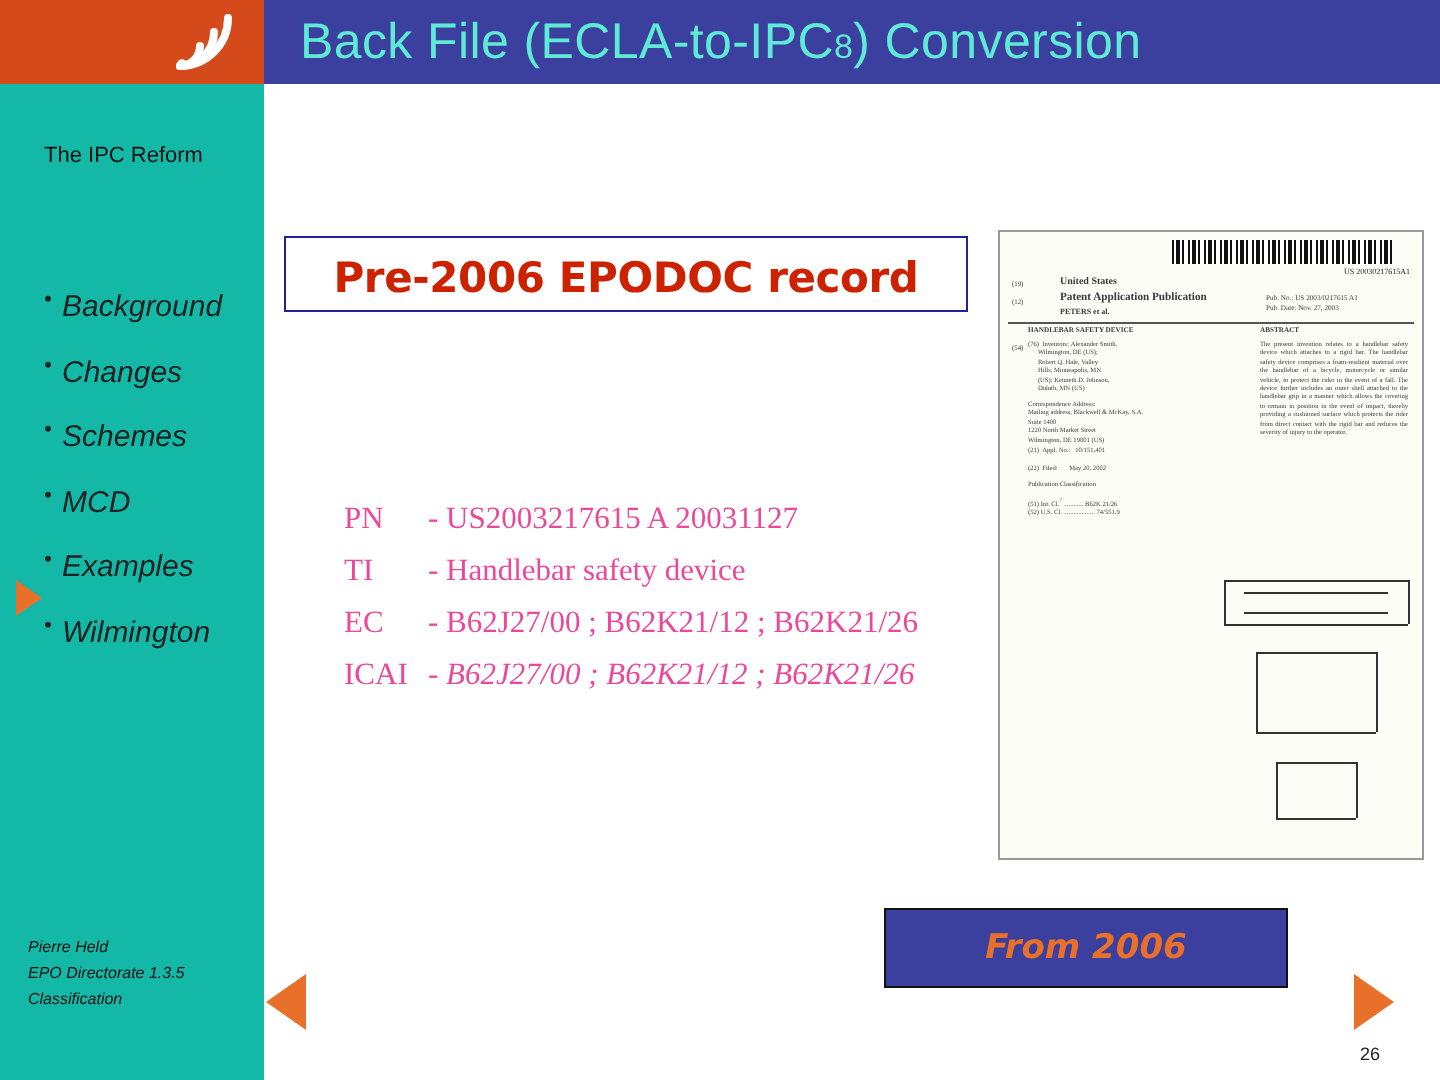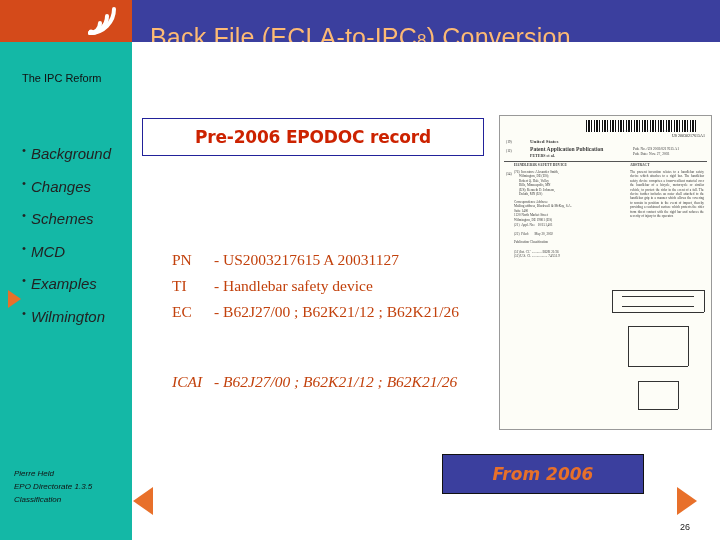--- a/index.html
+++ b/index.html
@@ -2,56 +2,56 @@
 <html><head>
 <meta charset="utf-8">
 <style>
   html,body{margin:0;padding:0;}
   body{width:720px;height:540px;background:#ffffff;font-family:"Liberation Sans",sans-serif;overflow:hidden;position:relative;}
 
   
   .header{position:absolute;left:0;top:0;width:720px;height:42px;background:#3b3f9e;}
   .header-logo{position:absolute;left:0;top:0;width:132px;height:42px;background:#d44a1a;}
   .logo-glyph{position:absolute;left:86px;top:6px;width:36px;height:30px;}
-  .header-title{position:absolute;left:150px;top:20px;color:#fdba74;font-size:25px;line-height:34px;white-space:nowrap;letter-spacing:.2px;}
+  .header-title{position:absolute;left:150px;top:4px;color:#5eead4;font-size:25px;line-height:34px;white-space:nowrap;letter-spacing:.2px;}
   .header-title sub{font-size:17px;vertical-align:baseline;}
 
   
   .sidebar{position:absolute;left:0;top:42px;width:132px;height:498px;background:#14b8a6;}
   .sidebar-title{position:absolute;left:22px;top:30px;font-size:11px;color:#111;}
   .nav{position:absolute;left:22px;top:103px;width:110px;}
   .nav-item{font-size:15px;color:#222;margin-bottom:15.5px;position:relative;padding-left:9px;white-space:nowrap;font-style:italic;}
   .nav-item:before{content:"•";position:absolute;left:0;top:-1px;font-size:11px;color:#222;}
   .arrow-marker{position:absolute;left:8px;top:248px;width:0;height:0;border-top:9px solid transparent;border-bottom:9px solid transparent;border-left:13px solid #e8702a;}
 
   .footer-block{position:absolute;left:14px;top:425px;font-size:8px;color:#111;line-height:13px;font-style:italic;}
 
   
   .content{position:absolute;left:132px;top:42px;width:588px;height:498px;background:#ffffff;}
 
   .record-box{position:absolute;left:10px;top:76px;width:340px;height:36px;border:1px solid #22229a;background:#ffffff;}
-  .record-box-label{position:absolute;left:0;right:0;top:8px;text-align:center;font-size:17px;font-weight:bold;color:#cc2200;font-family:"DejaVu Sans",sans-serif;letter-spacing:-.2px;}
+  .record-box-label{position:absolute;left:0;right:0;top:8px;text-align:center;font-size:21px;font-weight:bold;color:#cc2200;font-family:"DejaVu Sans",sans-serif;letter-spacing:-.2px;}
 
   
   .doc-thumb{position:absolute;left:367px;top:73px;width:211px;height:313px;border:1px solid #999;background:#fdfdf7;overflow:hidden;}
   .barcode{position:absolute;left:86px;top:4px;width:110px;height:12px;
     background:repeating-linear-gradient(90deg,#111 0px,#111 1px,#fff 1px,#fff 2px,#111 2px,#111 4px,#fff 4px,#fff 5px,#111 5px,#111 6px,#fff 6px,#fff 8px);}
   .doc-num{position:absolute;right:6px;top:17px;font-size:4px;color:#222;font-family:"Liberation Serif",serif;}
   .doc-col{position:absolute;font-family:"Liberation Serif",serif;font-size:3.4px;color:#333;line-height:4.6px;}
   .doc-hdr-l{left:6px;top:24px;width:22px;}
   .doc-rule{position:absolute;background:#555;height:1px;}
   .txt-block{position:absolute;font-family:"Liberation Serif",serif;font-size:3.3px;line-height:4.4px;color:#3a3a3a;}
   .fig-area{position:absolute;left:108px;top:150px;width:100px;height:155px;}
   .fig-line{position:absolute;background:#333;}
 
   
-  .rec-table{position:absolute;left:40px;top:205px;font-family:"Liberation Serif",serif;font-size:15.5px;color:#c2410c;line-height:26px;}
+  .rec-table{position:absolute;left:40px;top:205px;font-family:"Liberation Serif",serif;font-size:15.5px;color:#ec4899;line-height:26px;}
   .rec-row{white-space:nowrap;}
   .rec-key{display:inline-block;width:42px;}
-  .rec-key.ital{font-style:italic;margin-top:44px;}
+  .rec-key.ital{}
 
   .from-box{position:absolute;left:310px;top:412px;width:200px;height:38px;background:#3b3f9e;border:1px solid #111;}
   .from-label{position:absolute;left:0;right:0;top:9px;text-align:center;font-size:17px;font-weight:bold;font-style:italic;color:#e8702a;font-family:"DejaVu Sans",sans-serif;}
 
   .nav-prev{position:absolute;left:133px;top:487px;width:0;height:0;border-top:14px solid transparent;border-bottom:14px solid transparent;border-right:20px solid #e8702a;}
   .nav-next{position:absolute;left:677px;top:487px;width:0;height:0;border-top:14px solid transparent;border-bottom:14px solid transparent;border-left:20px solid #e8702a;}
   .page-num{position:absolute;left:680px;top:522px;font-size:9px;color:#222;}
 </style>
 </head>
 <body>

